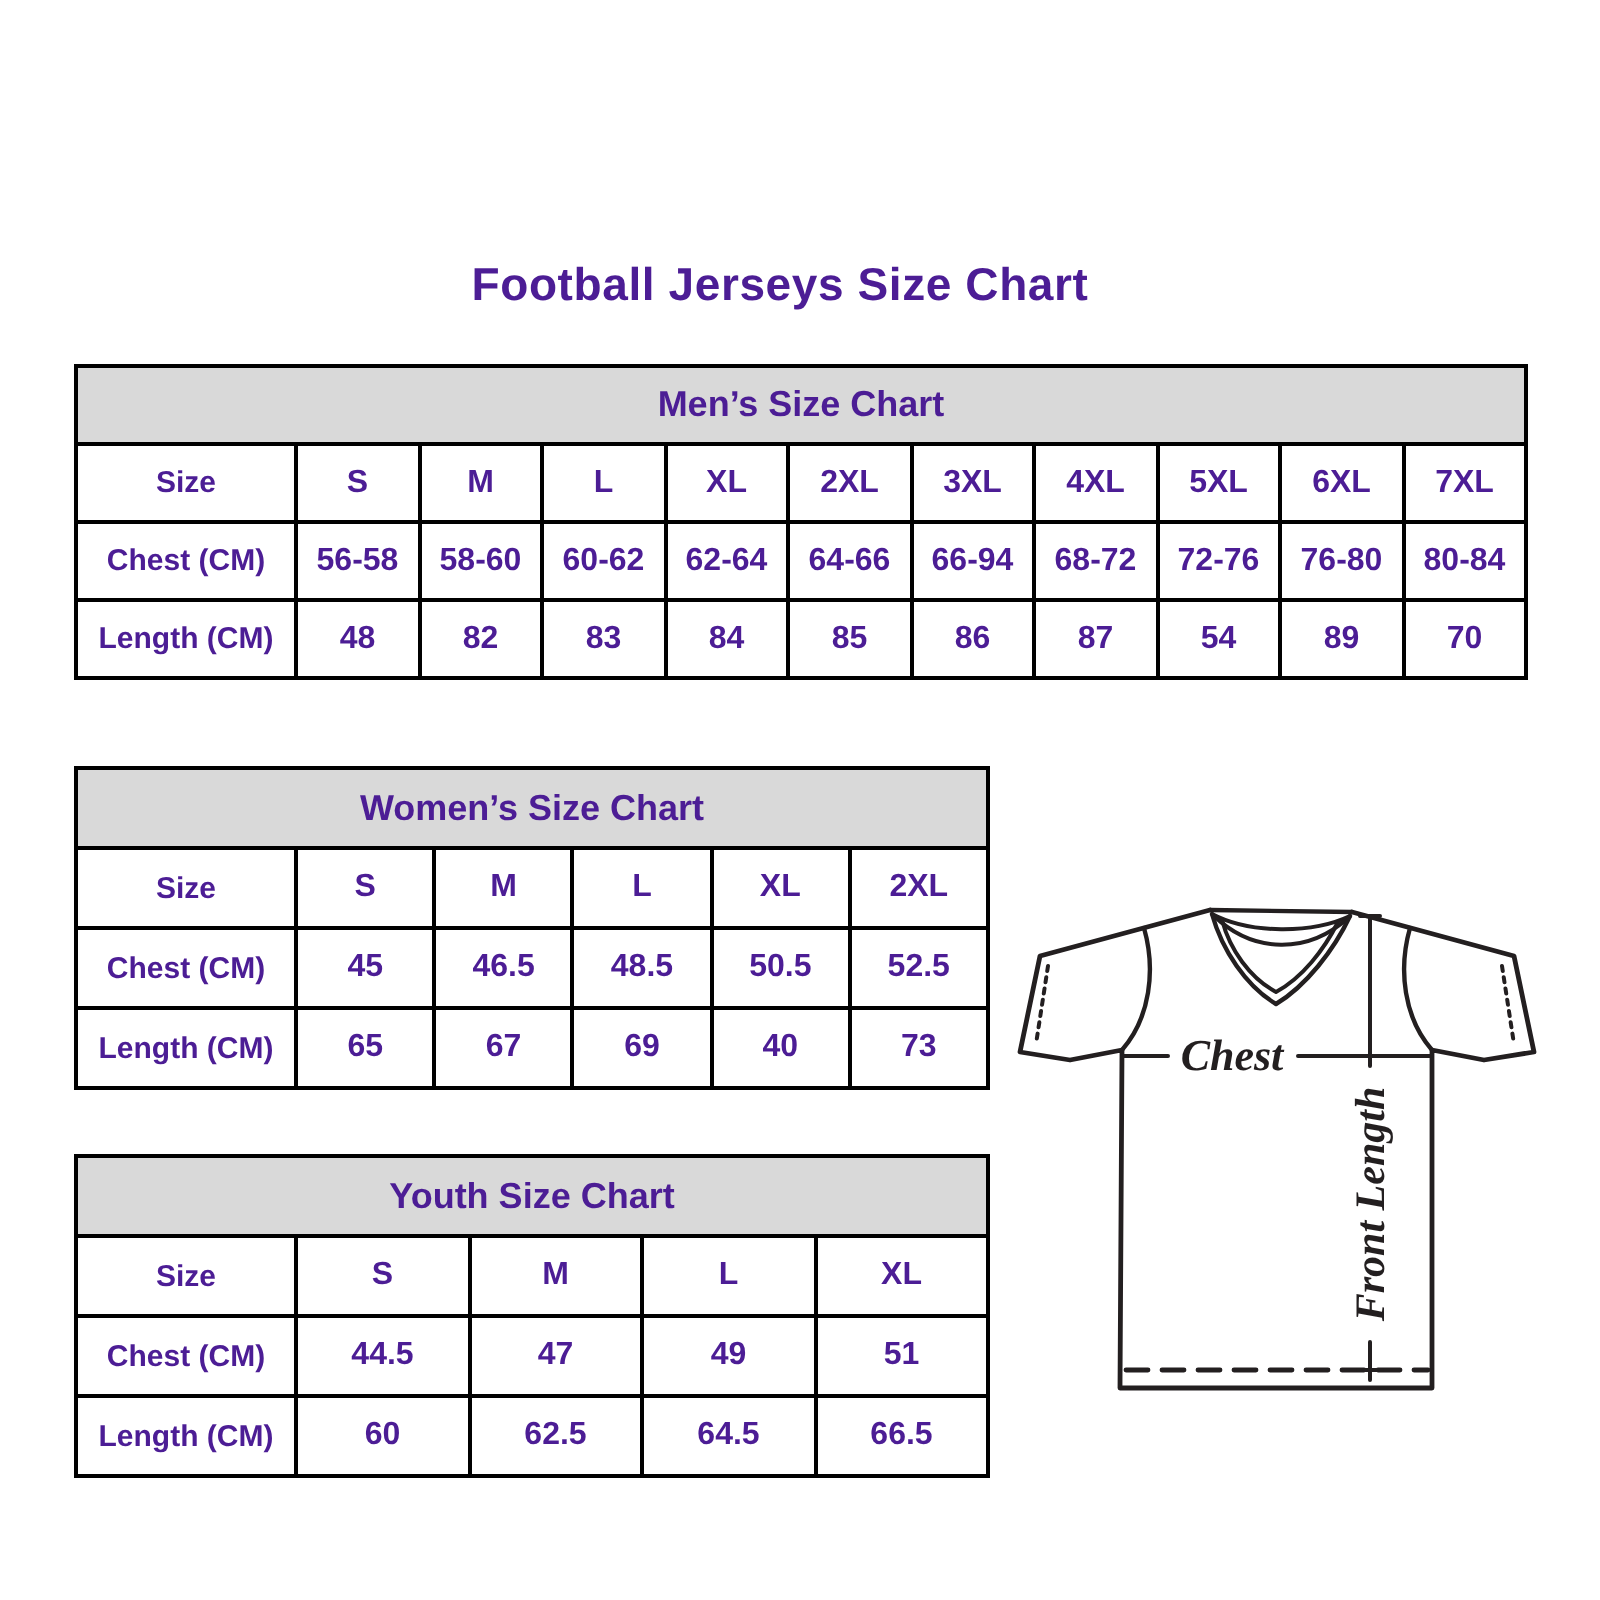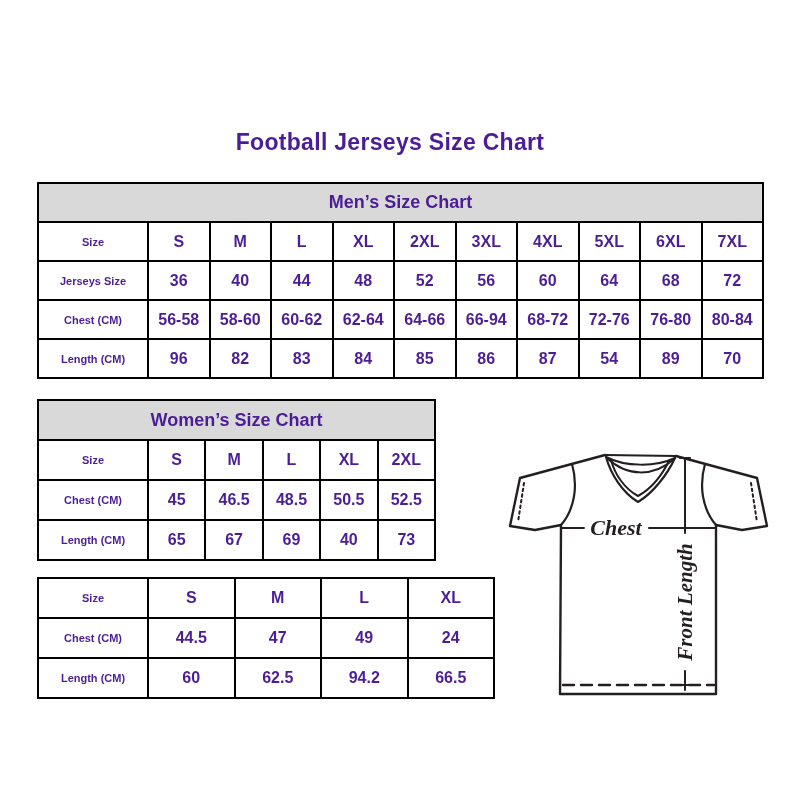--- a/index.html
+++ b/index.html
@@ -4,24 +4,24 @@
 <style>
   html,body{margin:0;padding:0;background:#fff;}
   .page{position:relative;width:800px;height:800px;background:#fff;overflow:hidden;
         font-family:"Liberation Sans",sans-serif;color:#4c1d95;margin-top:32px;}
   .title{position:absolute;top:97px;left:0;width:780px;text-align:center;
          font-size:23px;font-weight:bold;letter-spacing:.3px;}
   table{border-collapse:collapse;table-layout:fixed;position:absolute;background:#fff;}
   td{border:2px solid #000;text-align:center;vertical-align:middle;
      font-weight:bold;font-size:16px;padding:0;overflow:hidden;}
   td.hdr{background:#d9d9d9;font-size:18px;}
-  td.lbl{font-size:11px;}
+  td.lbl{font-size:15px;}
   #men{left:37px;top:150px;width:727px;}
   #men tr{height:39px;}
-  #women{left:37px;top:367px;width:399px;}
+  #women{left:37px;top:351px;width:458px;}
   #women tr{height:40px;}
   #youth{left:37px;top:545px;width:458px;}
   #youth tr{height:40px;}
   .jersey{position:absolute;left:495px;top:395px;width:285px;height:285px;}
 </style>
 </head>
 <body>
 
 <div class="page">
 
@@ -42,48 +42,35 @@
       <td>L</td>
       <td>XL</td>
       <td>2XL</td>
       <td>3XL</td>
       <td>4XL</td>
       <td>5XL</td>
       <td>6XL</td>
       <td>7XL</td>
     </tr>
     <tr>
-      <td class="lbl">Jerseys Size</td>
-      <td>36</td>
-      <td>40</td>
-      <td>44</td>
-      <td>48</td>
-      <td>52</td>
-      <td>56</td>
-      <td>60</td>
-      <td>64</td>
-      <td>68</td>
-      <td>72</td>
-    </tr>
-    <tr>
       <td class="lbl">Chest (CM)</td>
       <td>56-58</td>
       <td>58-60</td>
       <td>60-62</td>
       <td>62-64</td>
       <td>64-66</td>
       <td>66-94</td>
       <td>68-72</td>
       <td>72-76</td>
       <td>76-80</td>
       <td>80-84</td>
     </tr>
     <tr>
       <td class="lbl">Length (CM)</td>
-      <td>96</td>
+      <td>48</td>
       <td>82</td>
       <td>83</td>
       <td>84</td>
       <td>85</td>
       <td>86</td>
       <td>87</td>
       <td>54</td>
       <td>89</td>
       <td>70</td>
     </tr>
@@ -123,39 +110,42 @@
       <td>73</td>
     </tr>
   </tbody>
     </table>
 
   <table id="youth">
     <colgroup>
         <col style="width:110px">
       </colgroup>
     <tbody>
+        <tr>
+      <td class="hdr" colspan="5">Youth Size Chart</td>
+    </tr>
     <tr>
       <td class="lbl">Size</td>
       <td>S</td>
       <td>M</td>
       <td>L</td>
       <td>XL</td>
     </tr>
     <tr>
       <td class="lbl">Chest (CM)</td>
       <td>44.5</td>
       <td>47</td>
       <td>49</td>
-      <td>24</td>
+      <td>51</td>
     </tr>
     <tr>
       <td class="lbl">Length (CM)</td>
       <td>60</td>
       <td>62.5</td>
-      <td>94.2</td>
+      <td>64.5</td>
       <td>66.5</td>
     </tr>
   </tbody>
     </table>
 
   <svg class="jersey" viewBox="0 0 285 285">
     <g fill="none" stroke="#231f20" stroke-width="2.4" stroke-linejoin="round" stroke-linecap="round">
 
       <path d="M110,28 L25,51 L15,99 L40,103 L66,98 L65,267 L221,267 L221,98 L247,103 L272,99 L262,51 L181,29"></path>
 

